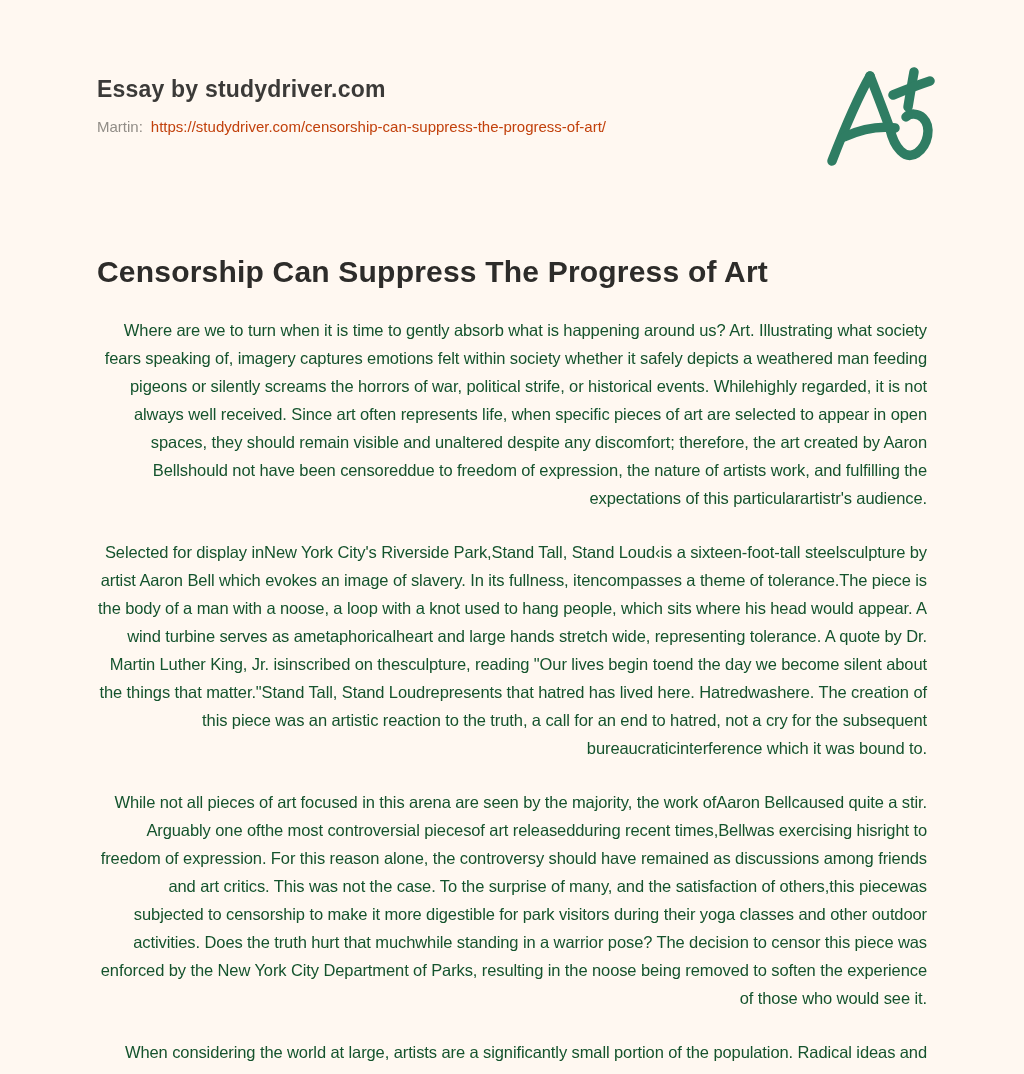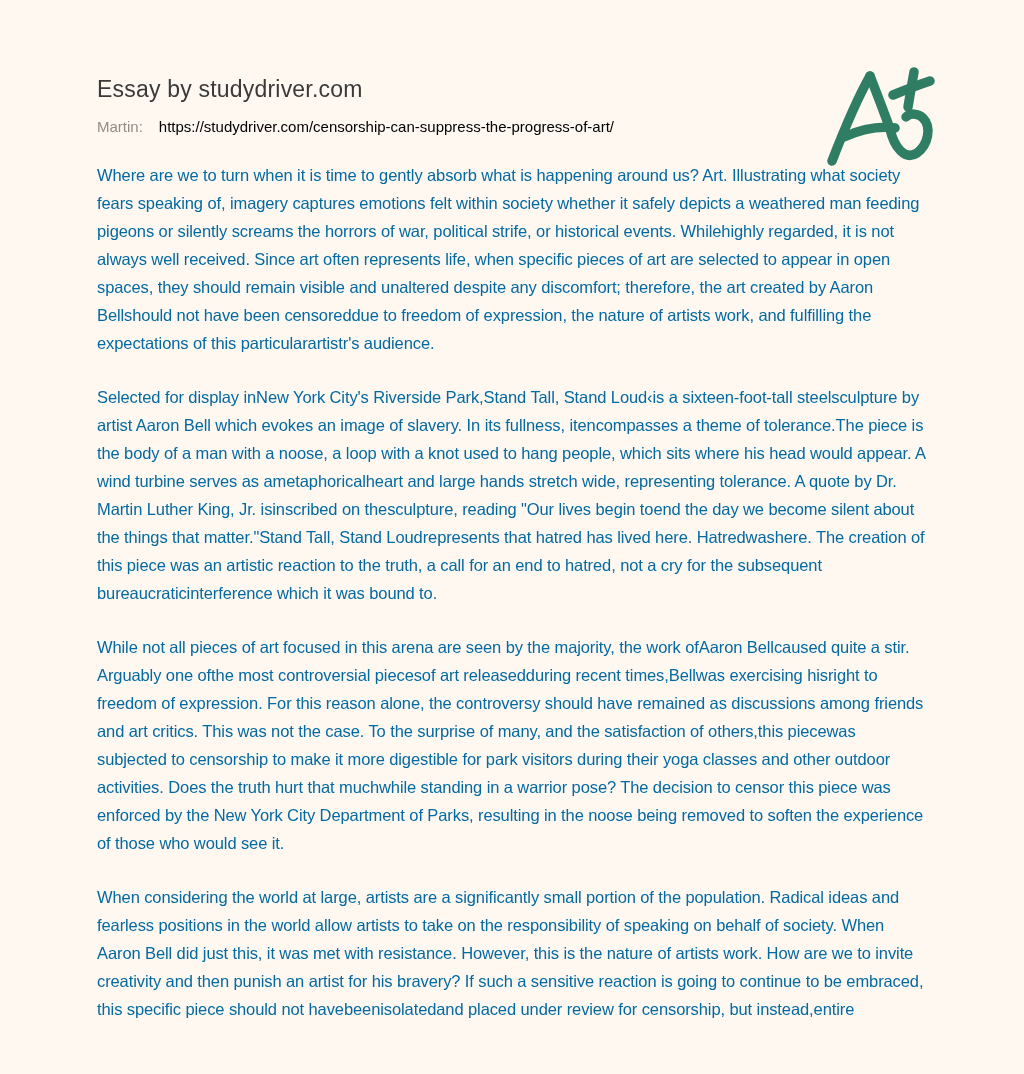--- a/index.html
+++ b/index.html
@@ -15,33 +15,33 @@
     font-family: "Liberation Sans", sans-serif;
   }
   .page {
     position: relative;
     width: 1024px;
     height: 1074px;
     padding: 76px 97px 0 97px;
   }
   .byline {
     font-size: 23px;
-    font-weight: 400;
+    font-weight: 700;
     color: #3b3a38;
     letter-spacing: 0.2px;
   }
   .source-line {
     margin-top: 15px;
     font-size: 15px;
     color: #918d87;
   }
   .source-url {
-    color: #000000;
+    color: #c2410c;
     text-decoration: none;
-    margin-left: 16px;
+    margin-left: 8px;
     text-align: right;
   }
   .logo {
     position: absolute;
     top: 64px;
     right: 88px;
     width: 112px;
     height: 104px;
   }
   .logo svg { width: 100%; height: 100%; }
@@ -52,21 +52,22 @@
     font-weight: 700;
     color: #2d2c2a;
     letter-spacing: 0.2px;
   }
   .essay-paragraph {
     margin: 26px 0 0 0;
     max-width: 830px;
     font-size: 16.5px;
     line-height: 28px;
     letter-spacing: -0.1px;
-    color: #0369a1;
+    color: #14532d;
+    text-align: right;
   }
 </style>
 </head>
 <body>
 
 <div class="page">
 
   <header>
     <div class="byline">Essay by studydriver.com</div>
 
@@ -86,20 +87,21 @@
 
           <path d="M90 8 C88 19 86 31 84 43"></path>
 
           <path d="M69 31 C81 26 94 21 106 17"></path>
         </g>
       </svg>
     </div>
   </header>
 
   <main>
+    <h1 class="essay-title">Censorship Can Suppress The Progress of Art</h1>
 
     <p class="essay-paragraph">Where are we to turn when it is time to gently absorb what is happening around us? Art. Illustrating what society fears speaking of, imagery captures emotions felt within society whether it safely depicts a weathered man feeding pigeons or silently screams the horrors of war, political strife, or historical events. Whilehighly regarded, it is not always well received. Since art often represents life, when specific pieces of art are selected to appear in open spaces, they should remain visible and unaltered despite any discomfort; therefore, the art created by Aaron Bellshould not have been censoreddue to freedom of expression, the nature of artists work, and fulfilling the expectations of this particularartistr's audience.</p>
 
     <p class="essay-paragraph">Selected for display inNew York City's Riverside Park,Stand Tall, Stand Loud‹is a sixteen-foot-tall steelsculpture by artist Aaron Bell which evokes an image of slavery. In its fullness, itencompasses a theme of tolerance.The piece is the body of a man with a noose, a loop with a knot used to hang people, which sits where his head would appear. A wind turbine serves as ametaphoricalheart and large hands stretch wide, representing tolerance. A quote by Dr. Martin Luther King, Jr. isinscribed on thesculpture, reading "Our lives begin toend the day we become silent about the things that matter."Stand Tall, Stand Loudrepresents that hatred has lived here. Hatredwashere. The creation of this piece was an artistic reaction to the truth, a call for an end to hatred, not a cry for the subsequent bureaucraticinterference which it was bound to.</p>
 
     <p class="essay-paragraph">While not all pieces of art focused in this arena are seen by the majority, the work ofAaron Bellcaused quite a stir. Arguably one ofthe most controversial piecesof art releasedduring recent times,Bellwas exercising hisright to freedom of expression. For this reason alone, the controversy should have remained as discussions among friends and art critics. This was not the case. To the surprise of many, and the satisfaction of others,this piecewas subjected to censorship to make it more digestible for park visitors during their yoga classes and other outdoor activities. Does the truth hurt that muchwhile standing in a warrior pose? The decision to censor this piece was enforced by the New York City Department of Parks, resulting in the noose being removed to soften the experience of those who would see it.</p>
 
     <p class="essay-paragraph">When considering the world at large, artists are a significantly small portion of the population. Radical ideas and fearless positions in the world allow artists to take on the responsibility of speaking on behalf of society. When Aaron Bell did just this, it was met with resistance. However, this is the nature of artists work. How are we to invite creativity and then punish an artist for his bravery? If such a sensitive reaction is going to continue to be embraced, this specific piece should not havebeenisolatedand placed under review for censorship, but instead,entire</p>
   </main>
 

